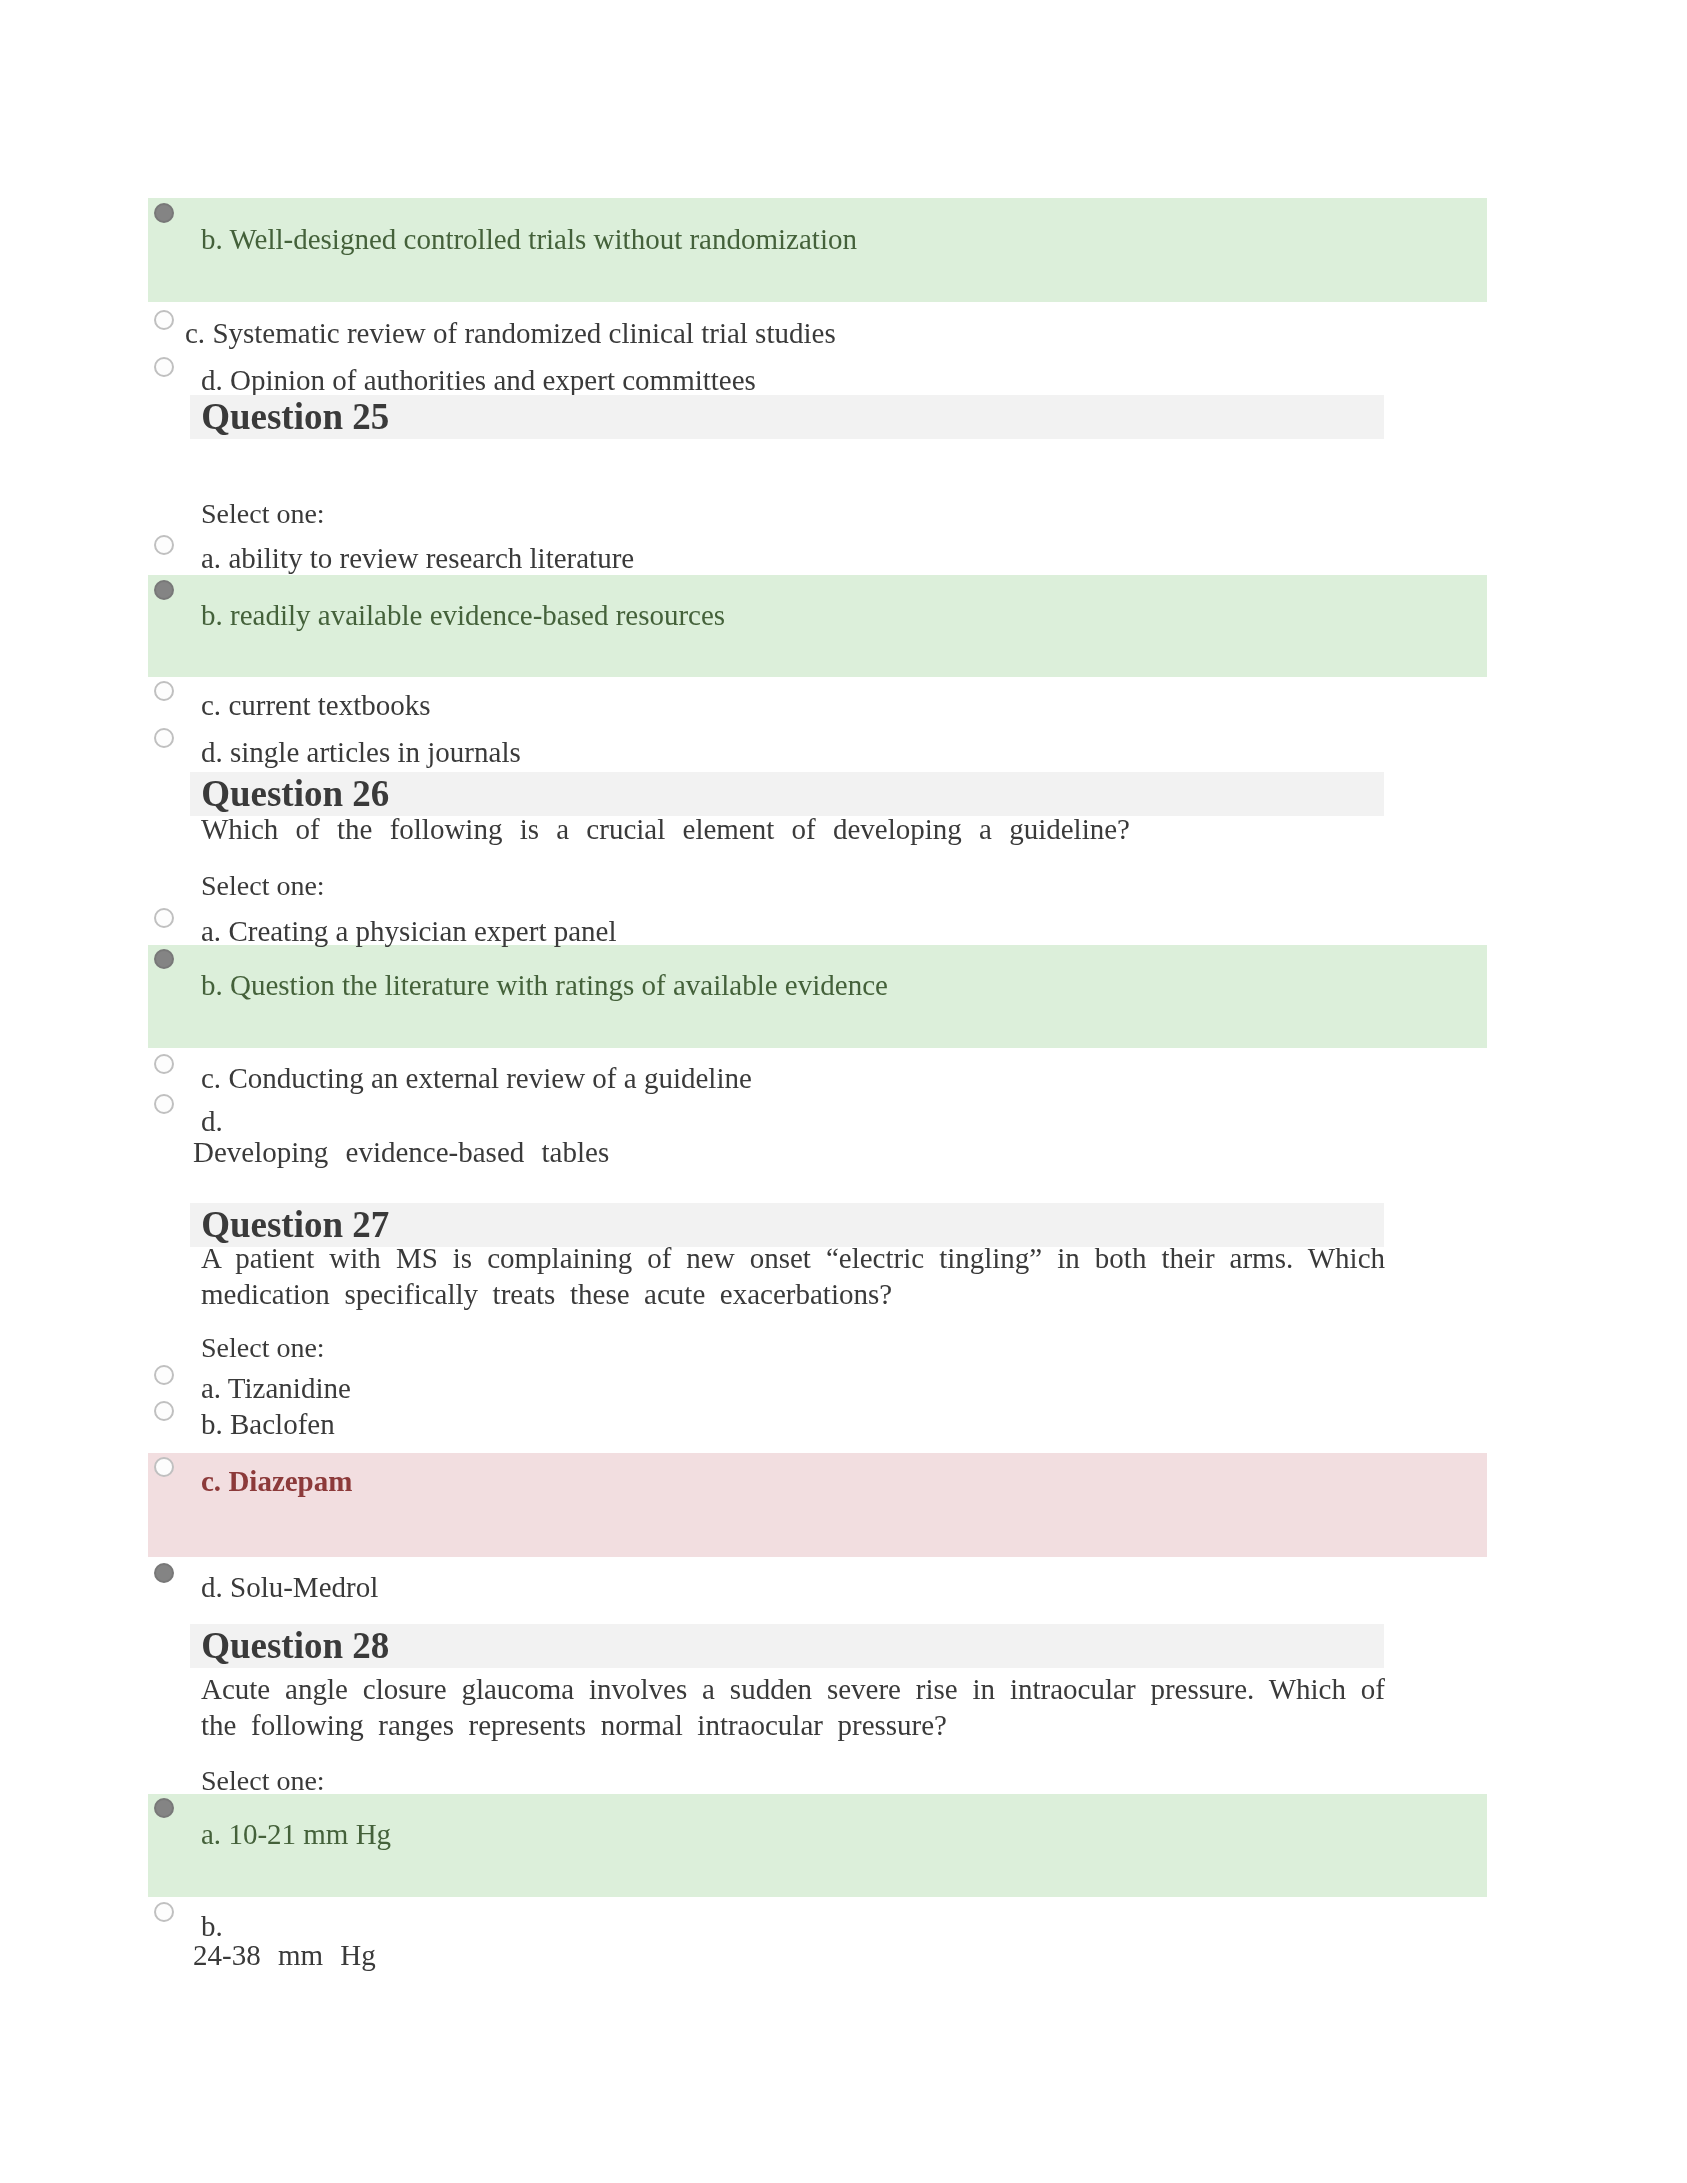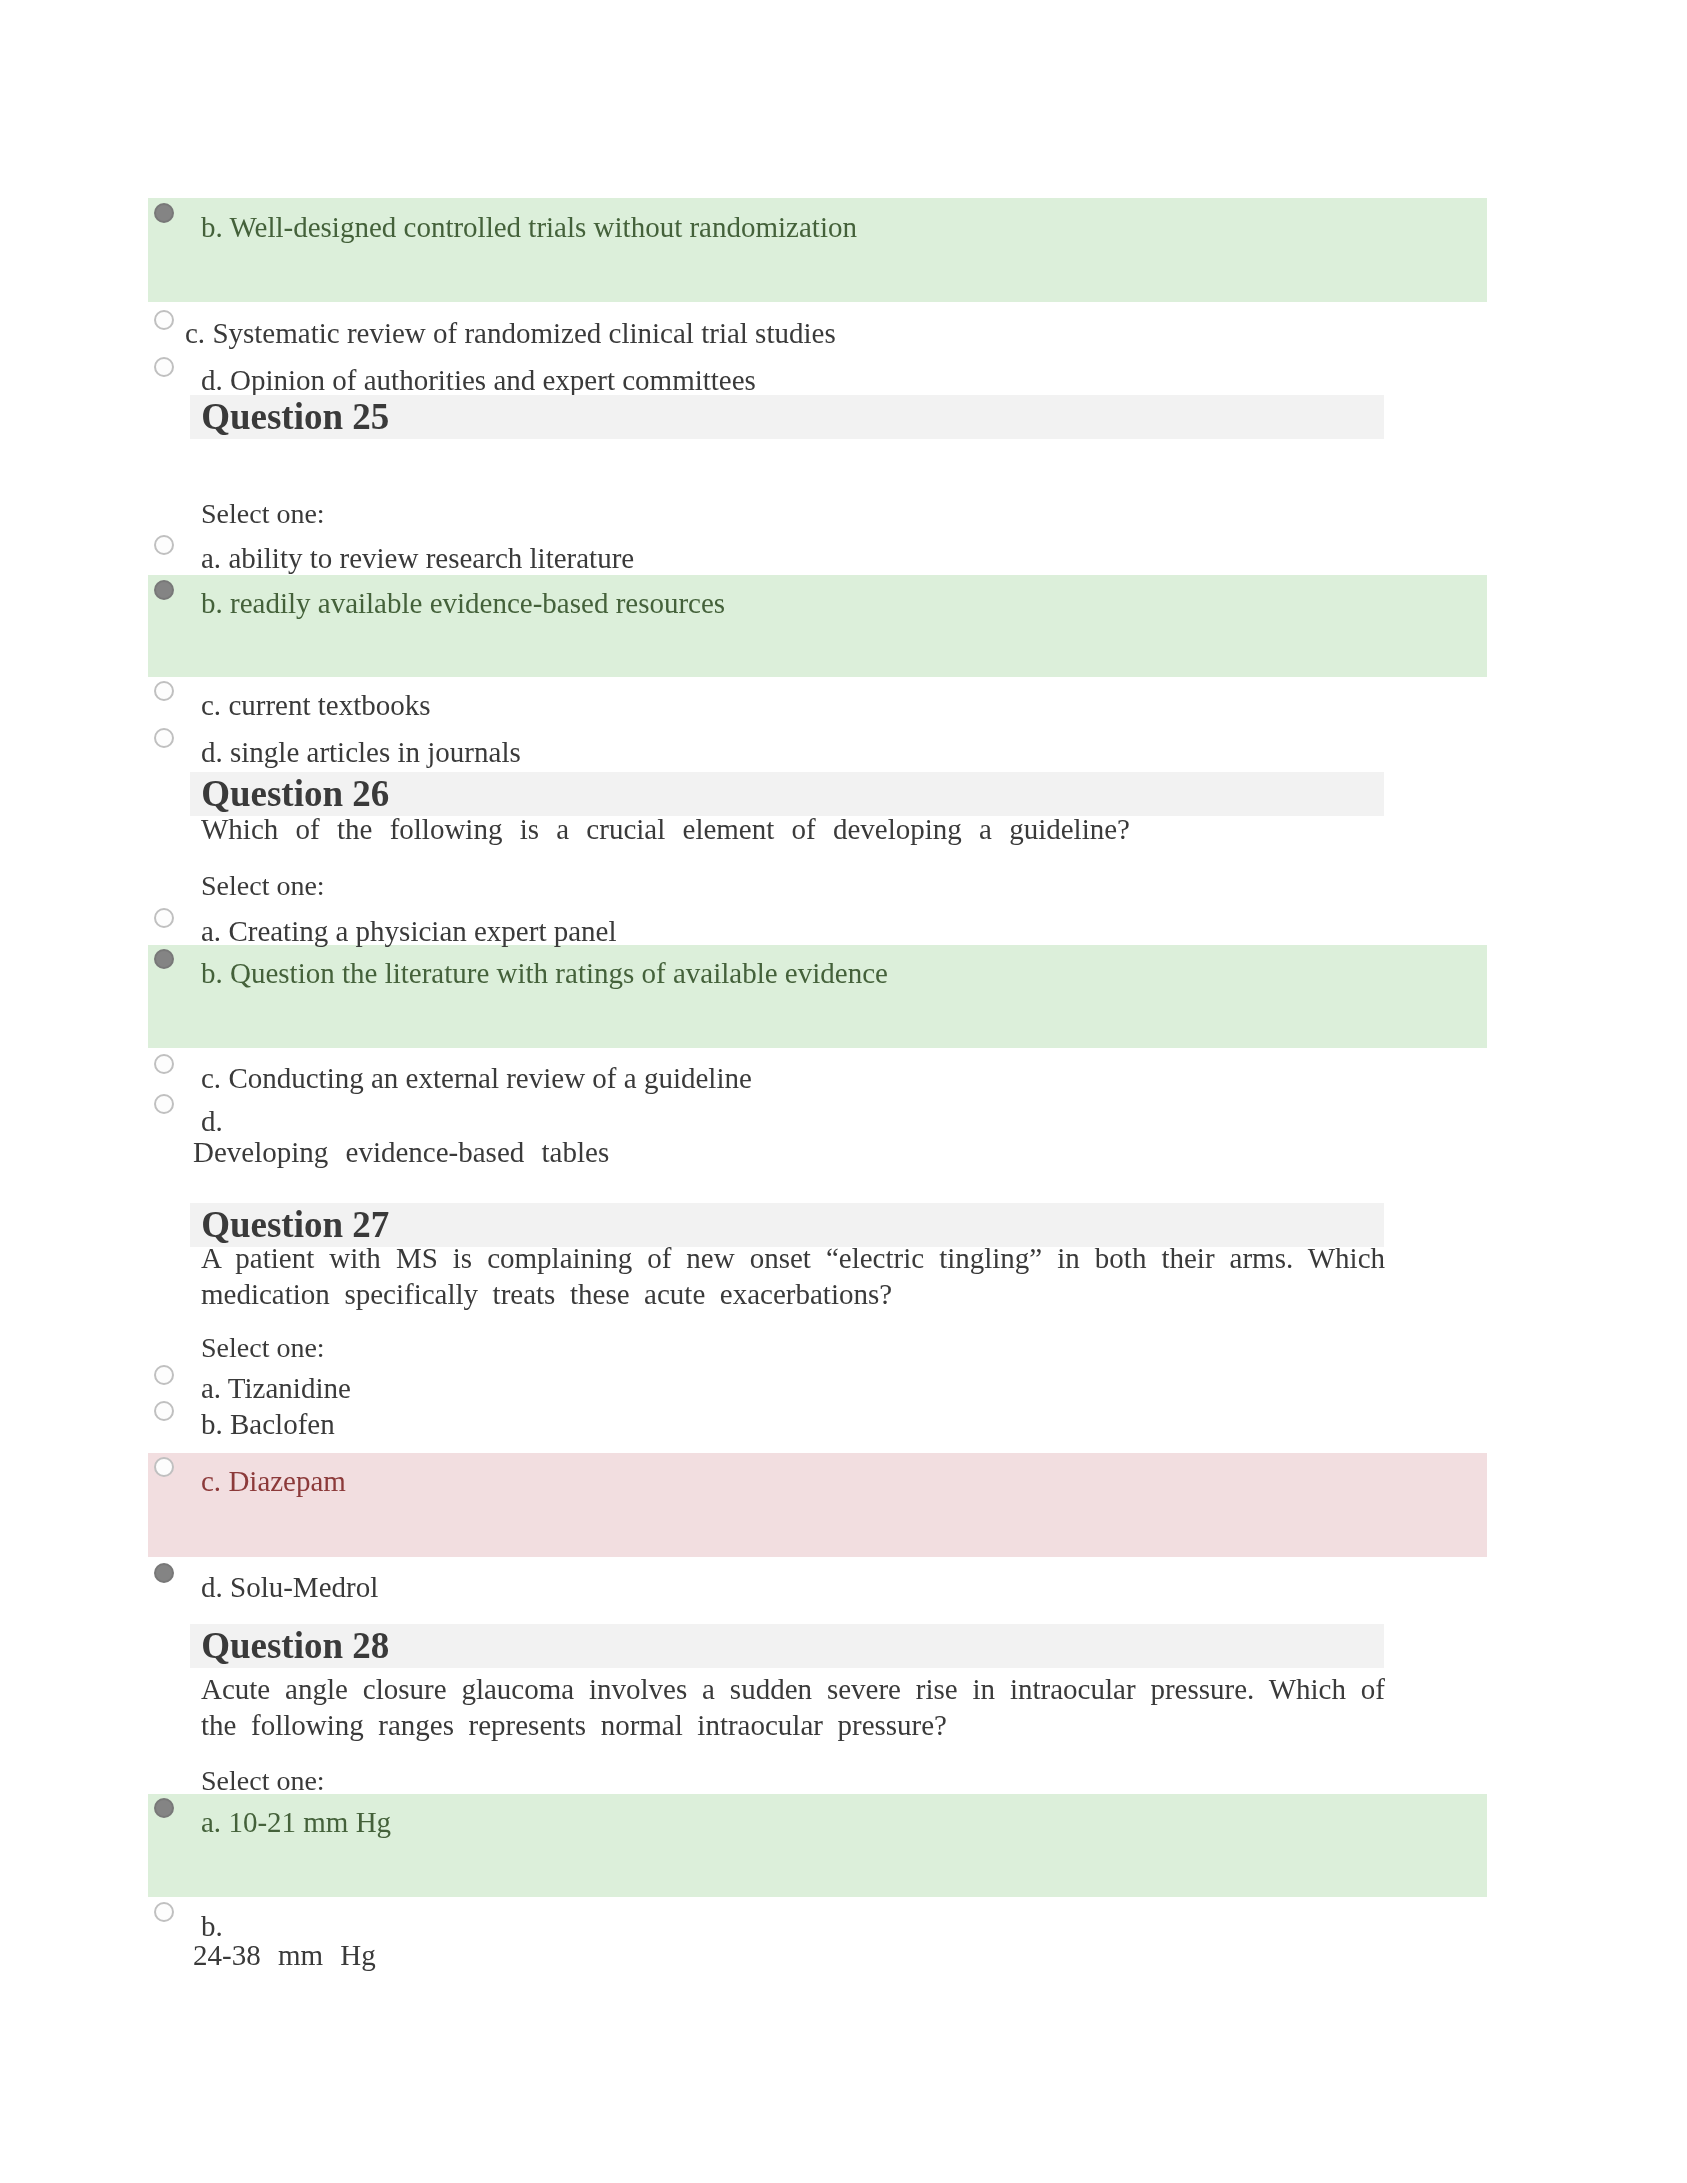--- a/index.html
+++ b/index.html
@@ -10,22 +10,22 @@
   .hl.correct{background:#dcefda;}
   .hl.incorrect{background:#f2dee0;}
   .qhead{position:absolute;left:190px;width:1194px;background:#f2f2f2;
          font-weight:bold;font-size:37px;line-height:44px;height:44px;
          color:#3a3a3a;white-space:nowrap;box-sizing:border-box;padding-left:11.2px;}
   .qtext{position:absolute;left:201px;font-size:29px;line-height:36px;
          text-align:justify;color:#3a3a3a;word-spacing:7.3px;}
   .qtext.ws{word-spacing:10px;}
   .selone{position:absolute;left:201px;font-size:28px;line-height:32px;color:#3a3a3a;white-space:nowrap;}
   .opt{position:absolute;font-size:29px;line-height:34px;color:#3a3a3a;white-space:nowrap;}
-  .opt.correct{color:#44613a;}
-  .opt.incorrect{color:#8c3a3a;}
+  .opt.correct{color:#44613a;margin-top:12px;}
+  .opt.incorrect{color:#8c3a3a;font-weight:bold;}
   .opt.cont{word-spacing:10px;margin-left:44px;}
   .radio{position:absolute;width:20px;height:20px;border-radius:50%;
          border:2px solid #c0c0c0;background:#fdfdfd;box-sizing:border-box;}
   .radio.on{background:#848484;border-color:#787878;}
 </style>
 </head>
 <body>
 
 <div class="page">
 <div class="hl correct" style="top:198px;height:104px"></div>

